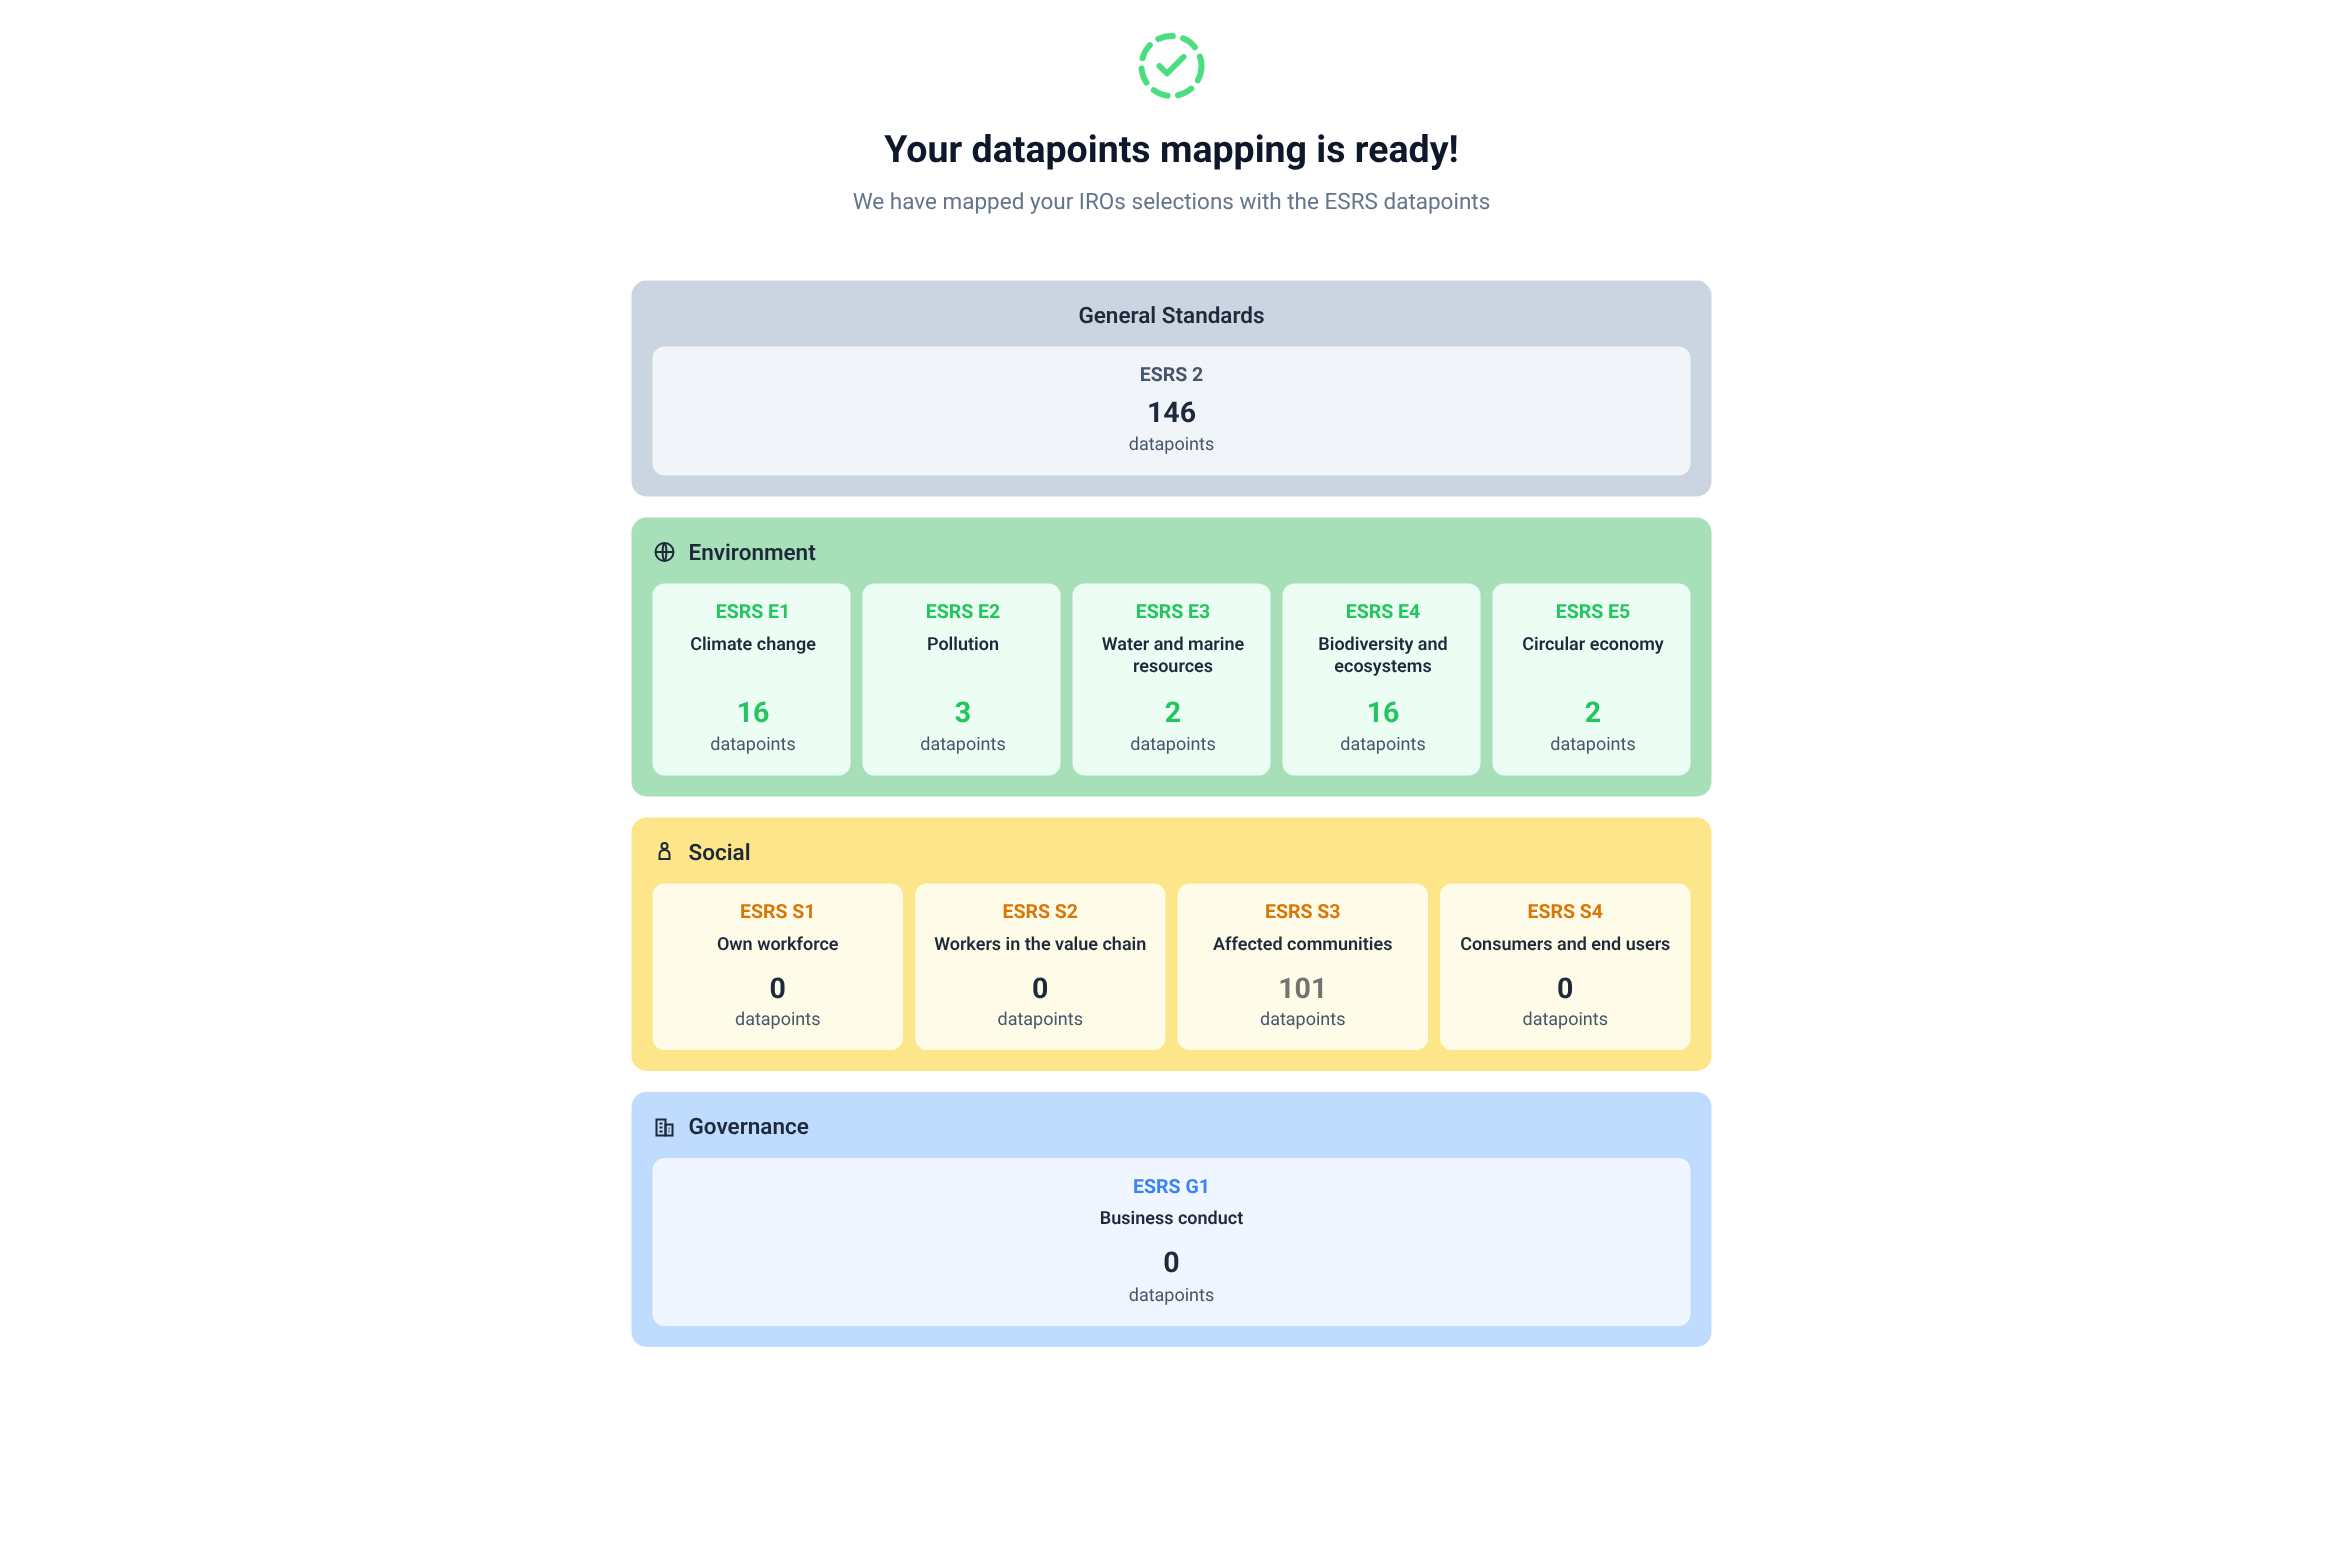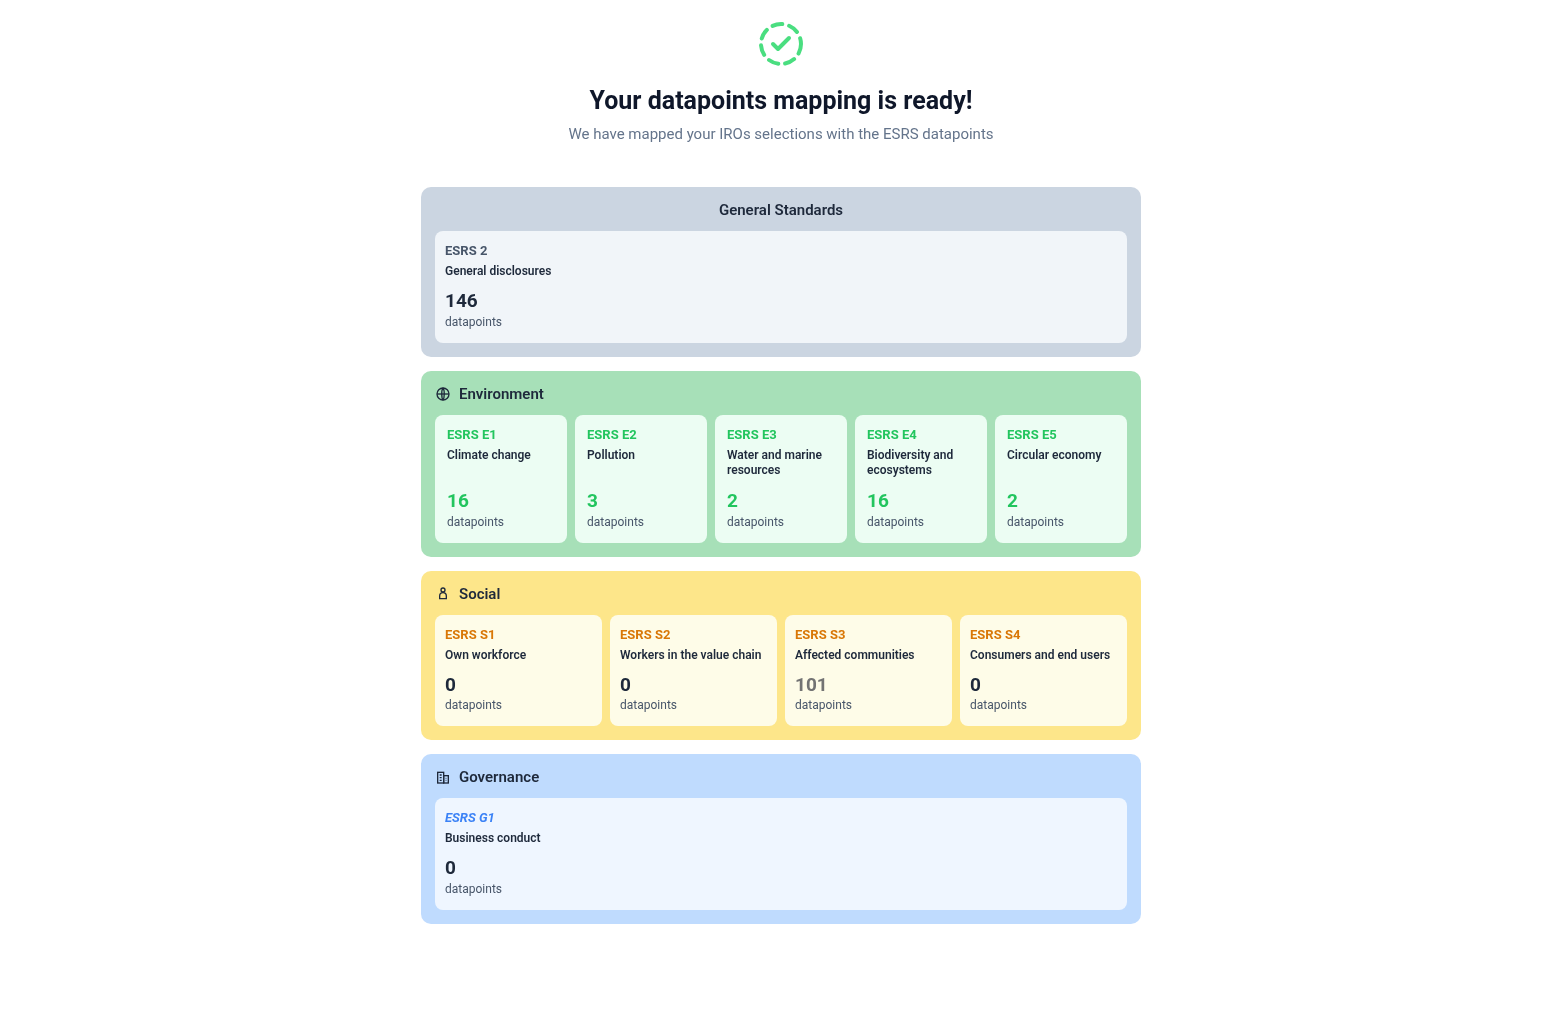--- a/index.html
+++ b/index.html
@@ -39,38 +39,38 @@
     .category-header {
       display: flex; align-items: center; gap: 8px; margin-bottom: 12px;
     }
     .category-header .icon-wrap { width: 16px; height: 16px; color: #1e293b; display:inline-flex; align-items:center; justify-content:center;}
     .category-header .label { font-size: 15px; font-weight: 600; color: #1e293b; }
     .cards-row {
       display: flex; gap: 8px;
     }
     .card {
       flex: 1 1 0; border-radius: 8px; padding: 12px 10px 14px;
-      cursor: pointer;
+      text-align: center; cursor: pointer;
     }
     .card-gray { background: #f1f5f9; }
     .card-green { background: #ecfdf3; padding-left: 12px; }
     .card-yellow { background: #fefce8; }
     .card-blue { background: #eff6ff; }
     .card-code { font-size: 13px; font-weight: 700; margin-bottom: 6px; }
     .card-desc {
       font-size: 12px; font-weight: 600; color: #1e293b; line-height: 1.3;
       min-height: 16px; margin-bottom: 10px;
     }
     .card-desc.tall { min-height: 32px; }
     .card-count { font-size: 19px; font-weight: 700; color: #1e293b; line-height: 1.2; }
     .card-unit { font-size: 12px; color: #475569; margin-top: 2px; }
     .code-gray { color: #475569; }
     .code-green { color: #22c55e; }
     .code-yellow { color: #d97706; }
-    .code-blue { color: #3b82f6; font-style: italic; }
+    .code-blue { color: #3b82f6; }
     .count-green { color: #22c55e; }
     .count-yellow { color: #737373; }
   </style>
 </head>
 <body>
 
 <div class="container">
 
   <div class="header">
     <div class="success-badge">
@@ -81,21 +81,20 @@
     </div>
     <h1 class="title">Your datapoints mapping is ready!</h1>
     <p class="subtitle">We have mapped your IROs selections with the ESRS datapoints</p>
   </div>
 
   <div class="panel panel-gray">
     <div class="panel-heading">General Standards</div>
     <div class="cards-row">
       <div class="card card-gray">
         <div class="card-code code-gray">ESRS 2</div>
-        <div class="card-desc">General disclosures</div>
         <div class="card-count">146</div>
         <div class="card-unit">datapoints</div>
       </div>
     </div>
   </div>
 
 
   <div class="panel panel-green">
     <div class="category-header">
       <span class="icon-wrap">

